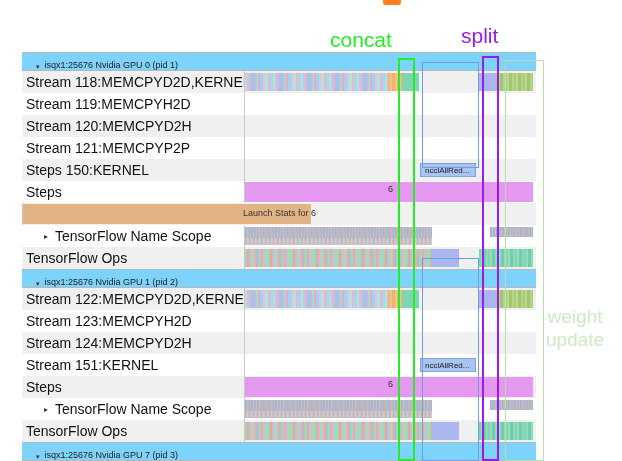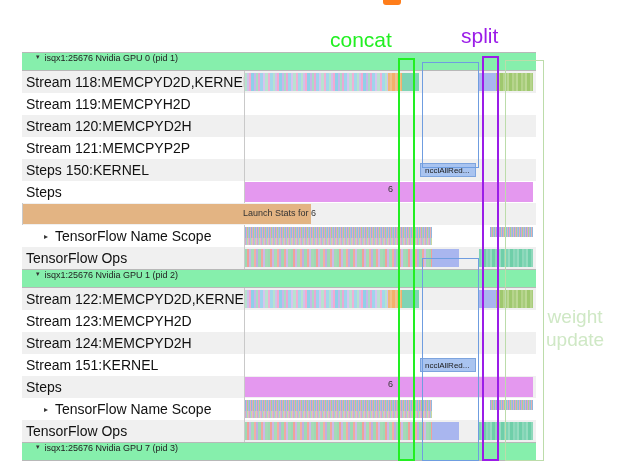--- a/index.html
+++ b/index.html
@@ -13,22 +13,22 @@
   #ann-nccl{left:427px;top:108px;font-size:19px;color:#4a7fd4;}
   #ann-weight{left:546px;top:305px;font-size:19px;color:#cfe8c5;line-height:23px;}
   #ann-weight span{display:block;text-align:center;}
   #ann-orange-top{position:absolute;left:383px;top:0px;width:18px;height:5px;
                   background:#ff7d1a;border-radius:0 0 3px 3px;}
 
   
   #viewer{position:absolute;left:22px;top:52px;width:514px;height:409px;
           background:#ffffff;overflow:hidden;}
 
-  .grp{height:17px;background:#86efac;border-top:1px solid #b8b8b8;
-       border-bottom:1px solid #b8b8b8;display:flex;align-items:flex-start;}
+  .grp{height:17px;background:#7dd3fc;border-top:1px solid #b8b8b8;
+       border-bottom:1px solid #b8b8b8;display:flex;align-items:flex-end;}
   .grp .tri{font-size:7px;color:#333;margin-left:14px;margin-right:5px;line-height:1;}
   .grp .gtxt{font-size:9px;color:#222;}
 
   .row{height:22px;display:flex;align-items:stretch;position:relative;background:#fff;}
   .row.alt{background:#f0f0f0;}
   .lbl{width:222px;flex:0 0 222px;font-size:14px;color:#111;
        display:flex;align-items:center;padding-left:4px;overflow:hidden;
        white-space:nowrap;box-sizing:border-box;}
   .lbl.indent{padding-left:22px;}
   .lbl .tri2{font-size:8px;color:#333;margin-right:7px;}

